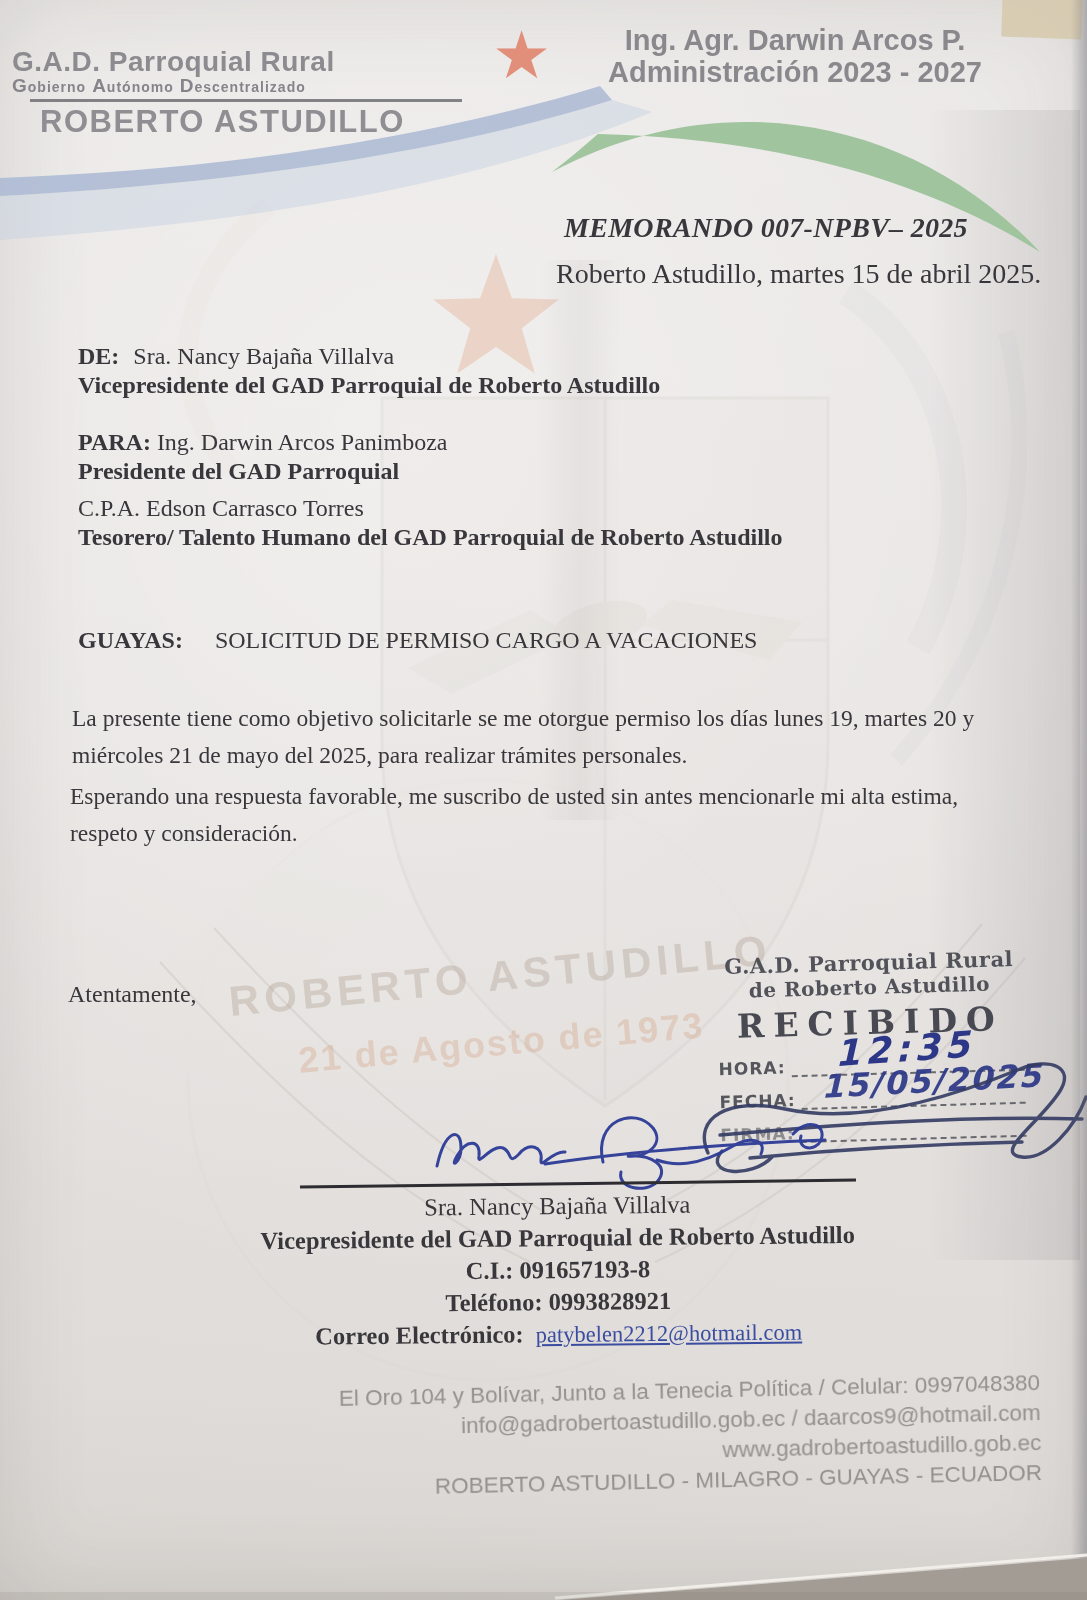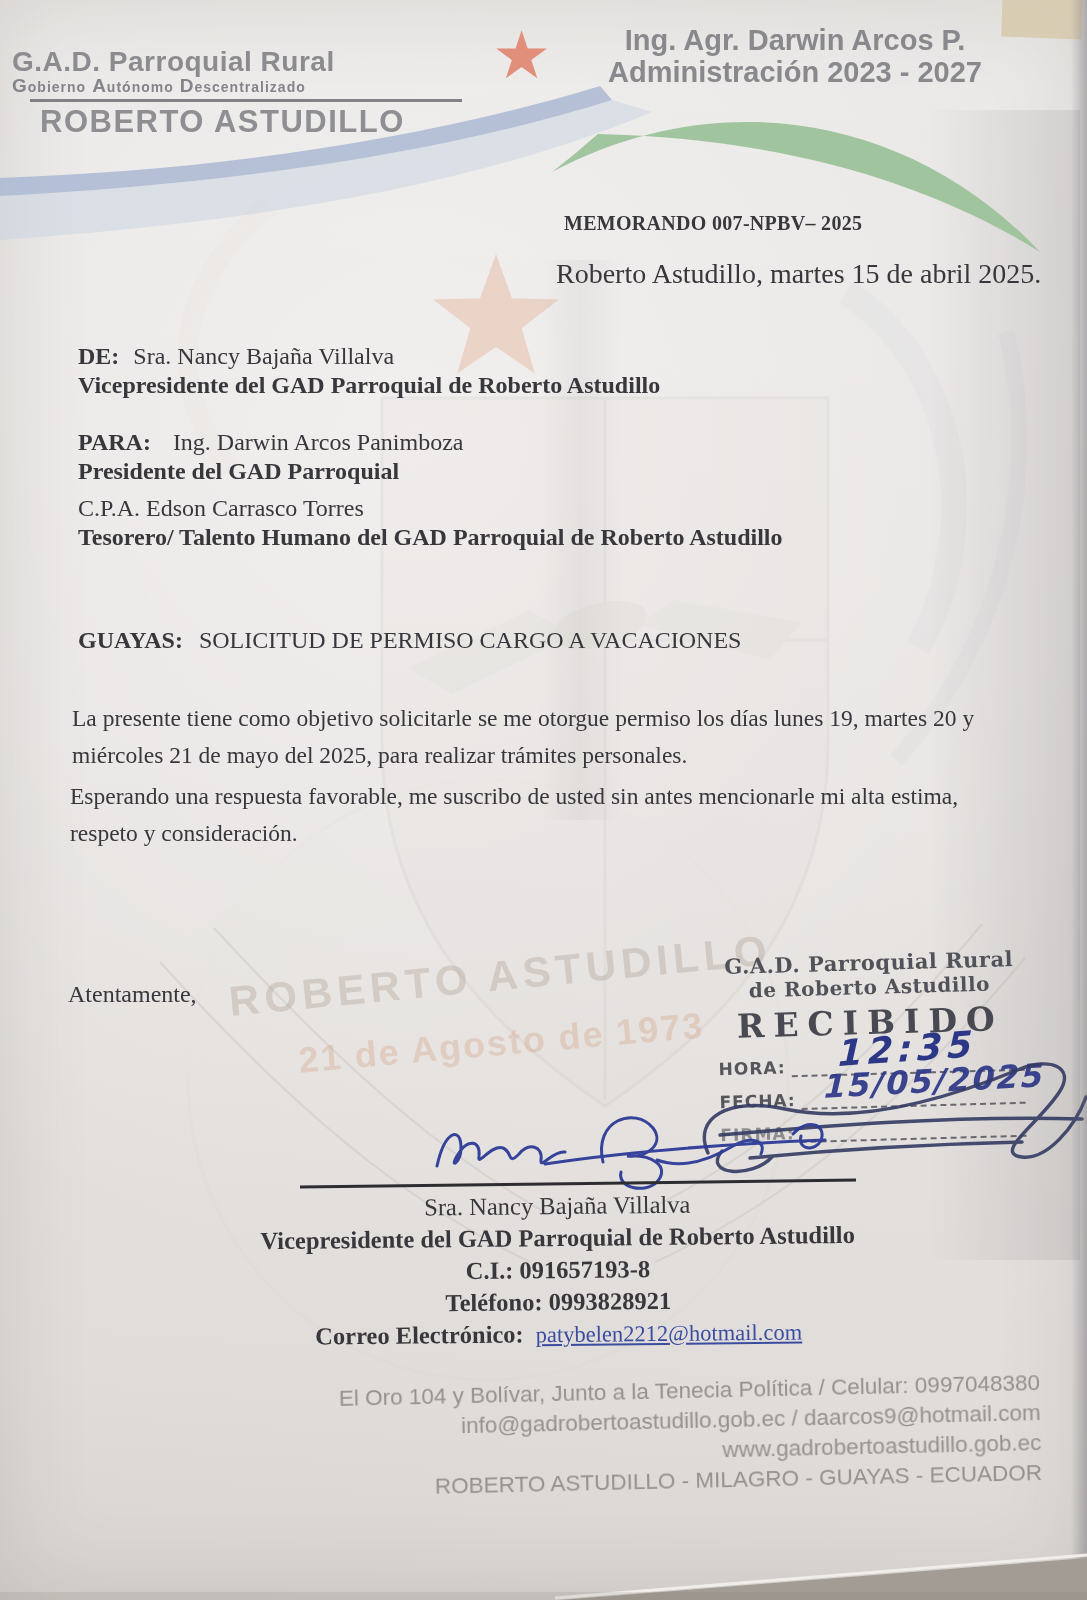--- a/index.html
+++ b/index.html
@@ -16,21 +16,21 @@
   .hdr-sans{font-family:"Liberation Sans",sans-serif;font-weight:700;color:#8c8b8f;}
   .org-name{font-size:28px;letter-spacing:.5px;}
   .org-sub{font-size:14px;color:#85848a;letter-spacing:1px;margin-top:-3px;}
   .org-sub span{display:inline-block;margin-right:6px;}
   .org-sub span::first-letter{font-size:19px;font-weight:800;}
   .hdr-rule{height:3px;background:#5e5d64;opacity:.75;}
   .org-loc{font-size:31px;letter-spacing:1.5px;color:#8f8e93;}
   .admin{font-size:29px;line-height:32px;text-align:center;color:#89888d;}
   .star{font-size:66px;line-height:60px;color:#e0846e;opacity:.9;}
   
-  .t-title{font-weight:700;font-size:20px;letter-spacing:.3px;}
+  .t-title{font-weight:700;font-size:28px;letter-spacing:.3px;font-style:italic;}
   .t-date{font-size:28px;}
   .t-line{font-size:24px;line-height:29px;}
   .bold{font-weight:700;}
   .para{font-size:23.5px;line-height:37px;}
   
   .wm1{font-family:"Liberation Sans",sans-serif;font-weight:700;font-size:42px;letter-spacing:5px;
        color:#a4907f;opacity:.30;transform:rotate(-5.5deg);white-space:nowrap;}
   .wm2{font-family:"Liberation Sans",sans-serif;font-weight:700;font-size:36px;letter-spacing:2px;
        color:#cf9a74;opacity:.30;transform:rotate(-5deg);white-space:nowrap;}
   
@@ -111,33 +111,33 @@
     <div>
       <span class="bold">DE:</span>
       <span style="margin-left:8px;">Sra. Nancy Bajaña Villalva</span>
     </div>
     <div class="bold">Vicepresidente del GAD Parroquial de Roberto Astudillo</div>
   </div>
 
   <div class="abs t-line" style="left:78px;top:428px;">
     <div>
       <span class="bold">PARA:</span>
-      <span style="margin-left:16px;text-align:center;">Ing. Darwin Arcos Panimboza</span>
+      <span style="margin-left:0;text-align:center;">Ing. Darwin Arcos Panimboza</span>
     </div>
     <div class="bold">Presidente del GAD Parroquial</div>
   </div>
 
   <div class="abs t-line" style="left:78px;top:494px;">
     <div>C.P.A. Edson Carrasco Torres</div>
     <div class="bold">Tesorero/ Talento Humano del GAD Parroquial de Roberto Astudillo</div>
   </div>
 
   <div class="abs t-line" style="left:78px;top:626px;">
     <span class="bold">GUAYAS:</span>
-    <span style="margin-left:10px;">SOLICITUD DE PERMISO CARGO A VACACIONES</span>
+    <span style="margin-left:26px;">SOLICITUD DE PERMISO CARGO A VACACIONES</span>
   </div>
 
   <div class="abs para" style="left:72px;top:700px;width:922px;">La presente tiene como objetivo solicitarle se me otorgue permiso los días lunes 19, martes 20 y miércoles 21 de mayo del 2025, para realizar trámites personales.</div>
   <div class="abs para" style="left:70px;top:778px;width:922px;">Esperando una respuesta favorable, me suscribo de usted sin antes mencionarle mi alta estima, respeto y consideración.</div>
 
   <div class="abs t-line" style="left:68px;top:980px;">Atentamente,</div>
 
   <div class="abs wm1" style="left:228px;top:952px;">ROBERTO ASTUDILLO</div>
   <div class="abs wm2" style="left:298px;top:1022px;">21 de Agosto de 1973</div>
 

